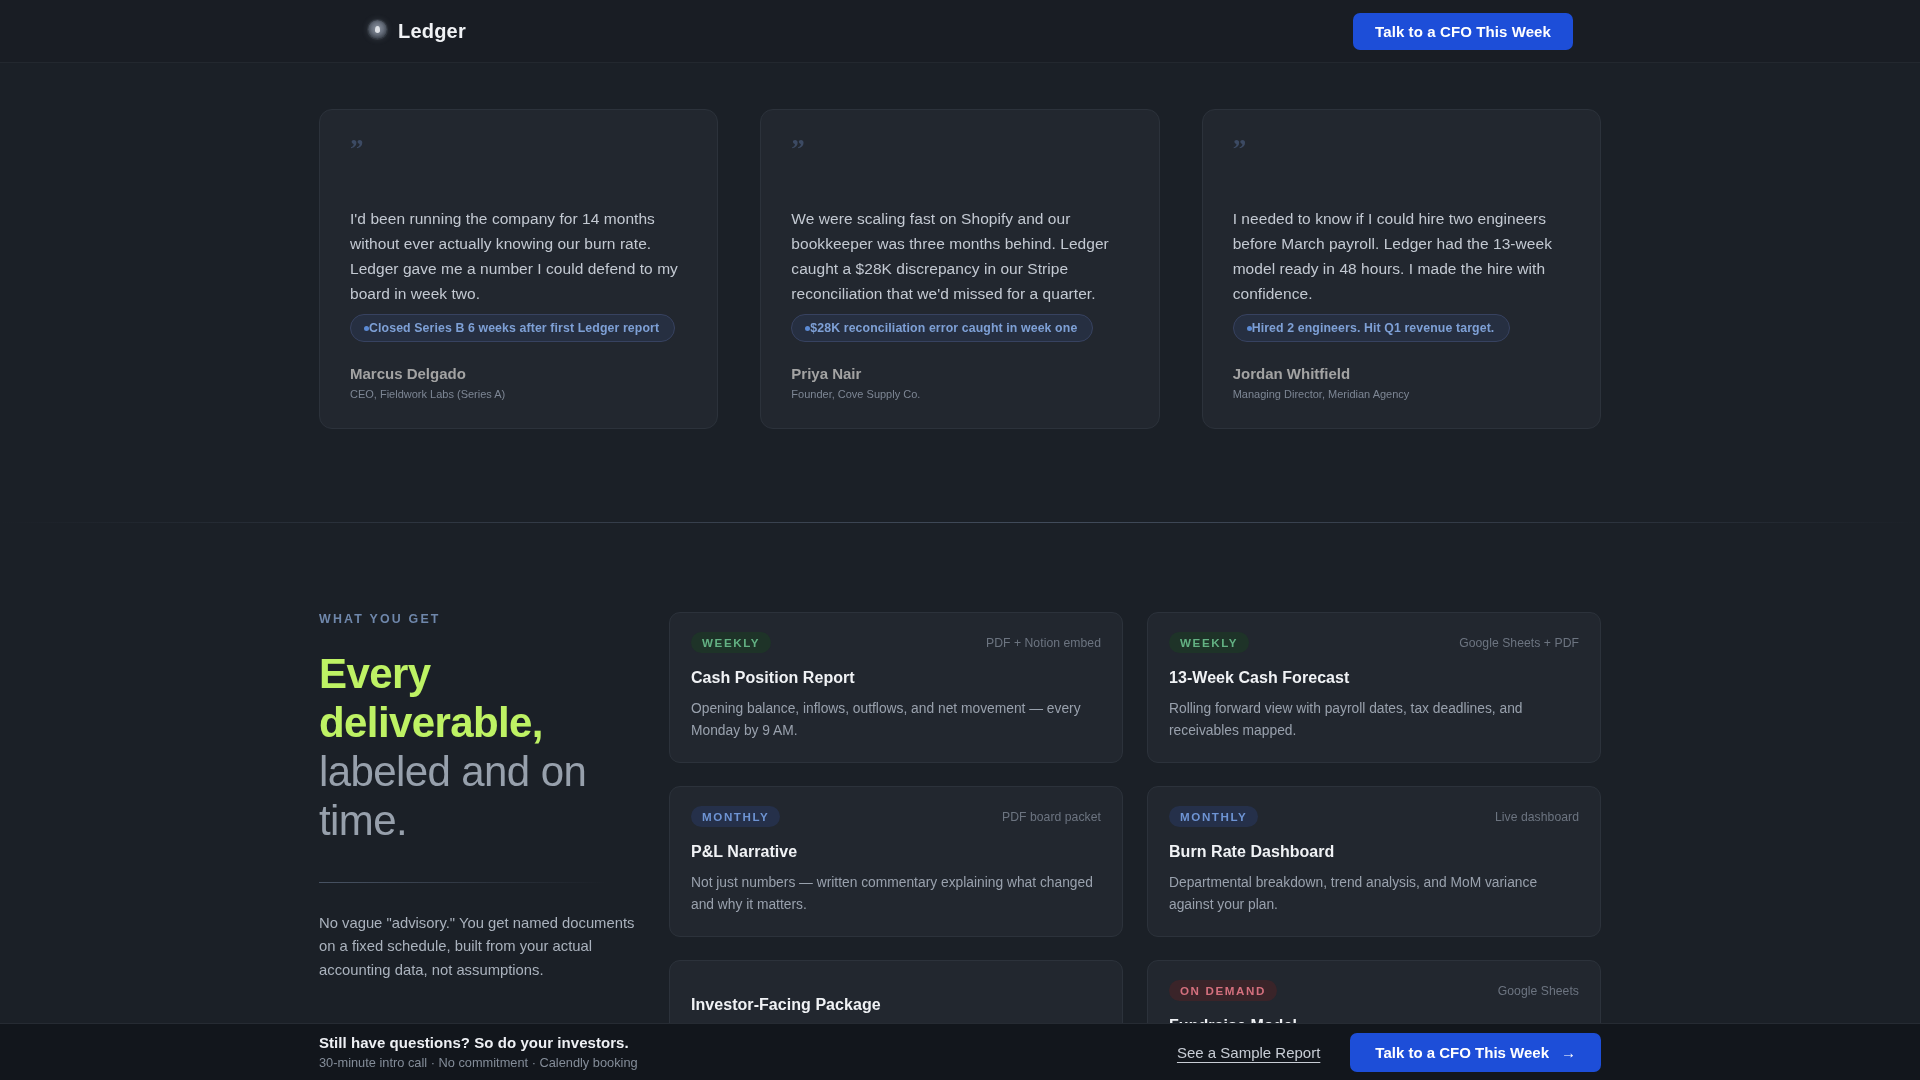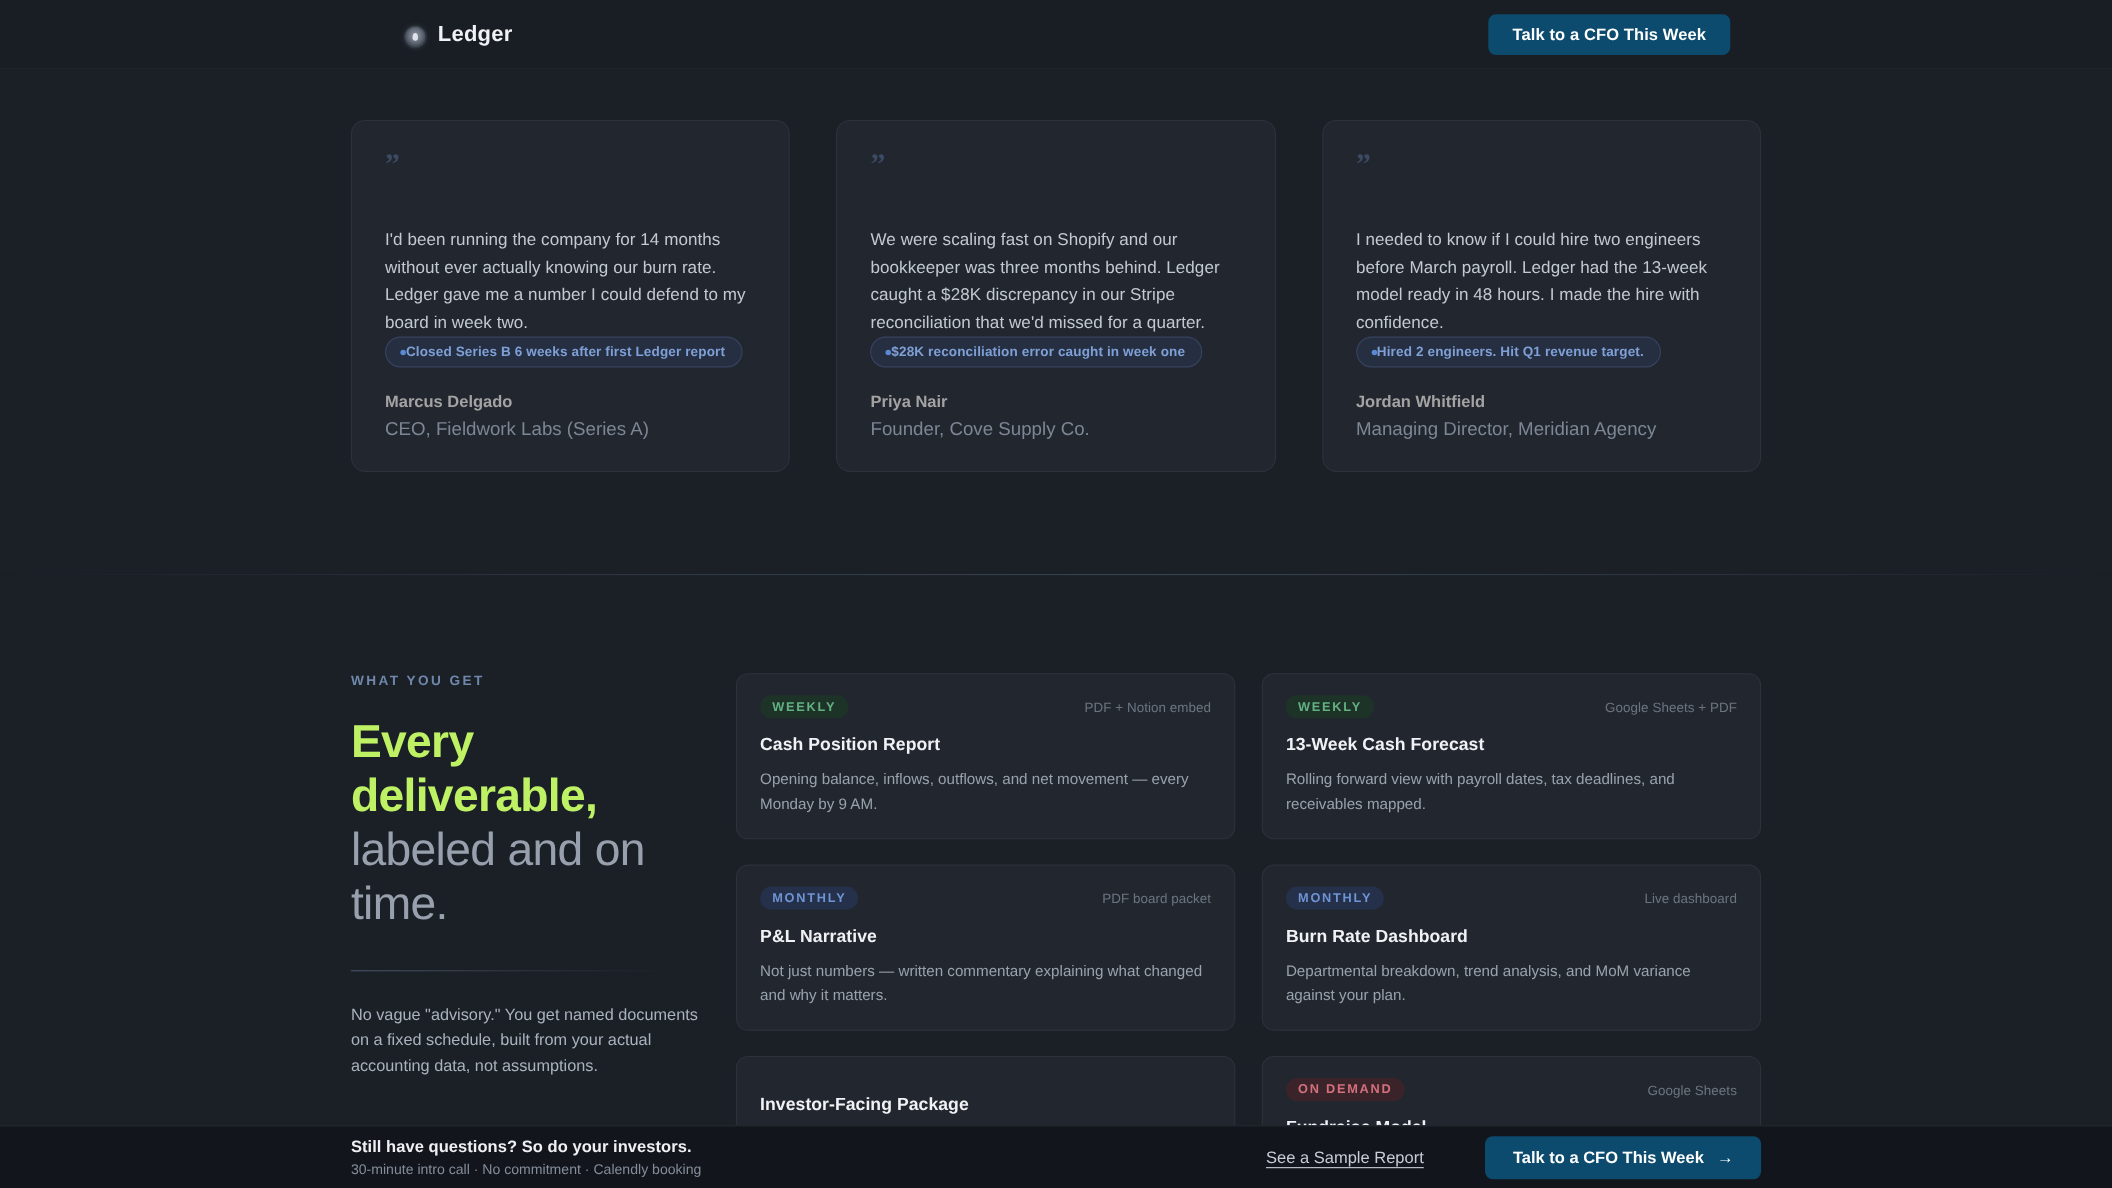--- a/index.html
+++ b/index.html
@@ -12,39 +12,39 @@
   body { position:relative; }
 
   
   .header {
     position:absolute; top:0; left:0; width:1920px; height:63px;
     background:#191d24;
     border-bottom:1px solid #23282f;
     display:flex; align-items:center;
     z-index:40;
   }
-  .brand { position:absolute; left:347px; display:flex; align-items:flex-end; gap:11px;padding-left:21px; }
+  .brand { position:absolute; left:347px; display:flex; align-items:flex-start; gap:11px;padding-left:21px; }
   .brand-mark {
     width:19px; height:19px; border-radius:50%;
     background:radial-gradient(circle at 50% 45%, #8e96a3 0%, #666e7b 42%, #3d444e 70%, #2b3037 100%);
     box-shadow:0 0 0 1px #31373f, 0 0 6px rgba(140,150,165,.28);
     display:flex; align-items:center; justify-content:center;
   }
   .brand-mark i {
     display:block; width:5px; height:7px;
     background:#e6e9ee; border-radius:50% 50% 50% 50% / 62% 62% 38% 38%;
     opacity:.92;
   }
   .brand-name { font-size:20px; font-weight:700; color:#f0f2f5; letter-spacing:.2px; }
 
   .btn-primary {
-    background:#0c4a6e; color:#ffffff;
+    background:#1d4ed8; color:#ffffff;
     border:none; border-radius:7px;
     font-family:"Liberation Sans", sans-serif;
-    font-weight:700; cursor:pointer; white-space:nowrap;margin-left:26px;
+    font-weight:700; cursor:pointer; white-space:nowrap;
   }
   .header-cta {
     position:absolute; right:347px;
     font-size:15px; padding:10px 22px; letter-spacing:.1px;
   }
 
   
   .testimonials {
     position:absolute; top:63px; left:0; width:1920px; height:459px;
     background:#1b2027;
@@ -79,21 +79,21 @@
     border:1px solid #374260;
     border-radius:999px;
     padding:6px 15px 6px 13px;
     font-size:12.3px; font-weight:700; color:#7ea0d6;
     letter-spacing:.12px;
   }
   .tbadge .dot {
     width:5px; height:5px; border-radius:50%; background:#5b8ad4; flex:none;
   }
   .tname { margin-top:23px; font-size:15px; font-weight:700; color:#a3a3a3; }
-  .trole { margin-top:6px; font-size:17px; color:#7d8694; }
+  .trole { margin-top:6px; font-size:11px; color:#7d8694; }
 
   
   .section-divider {
     position:absolute; top:522px; left:0; width:1920px; height:1px;
     background:linear-gradient(to right, rgba(60,70,84,0) 0%, rgba(70,80,96,.55) 28%, rgba(78,90,108,.75) 55%, rgba(70,80,96,.5) 80%, rgba(60,70,84,0) 100%);
   }
 
   
   .deliverables {
     position:absolute; top:523px; left:0; width:1920px; height:557px;

